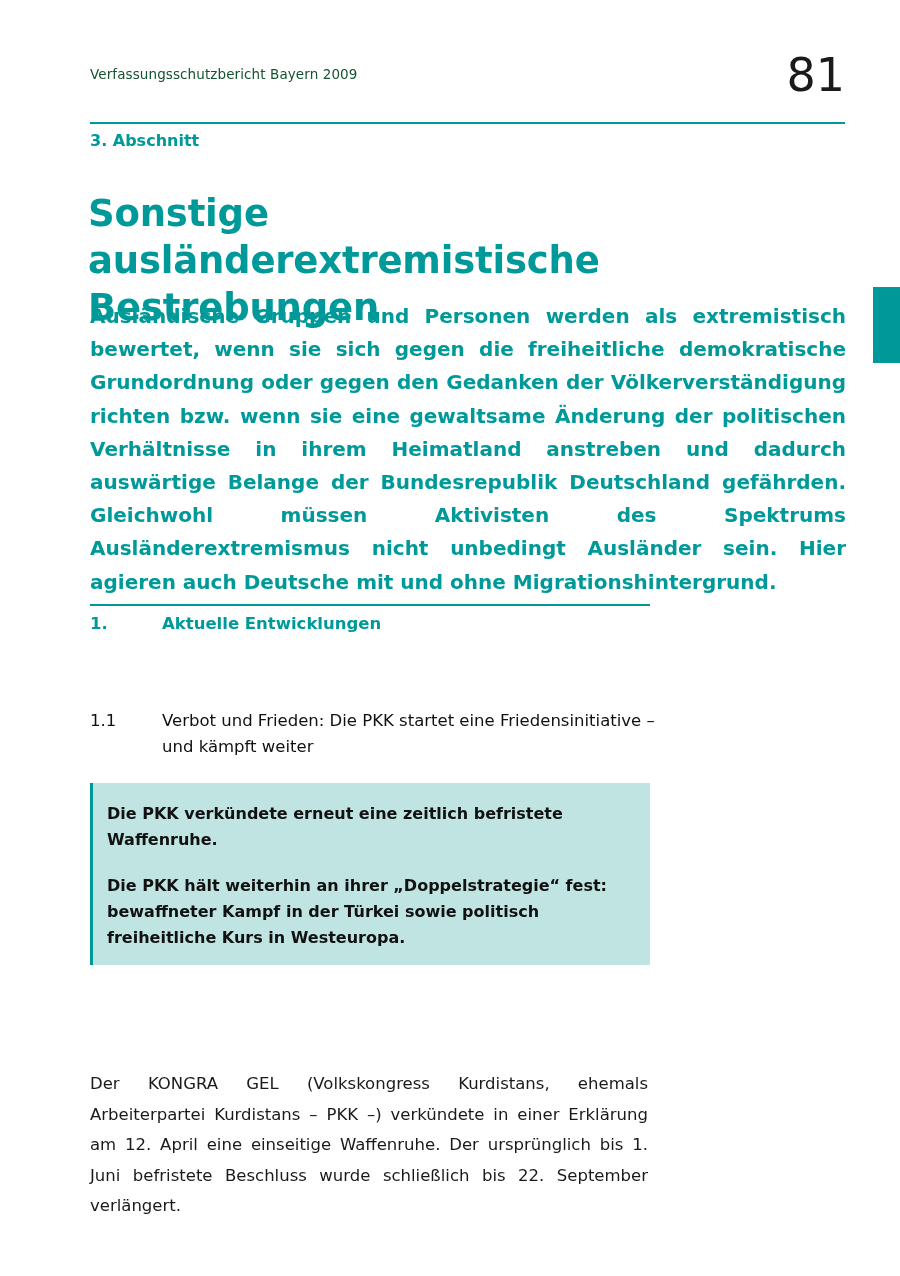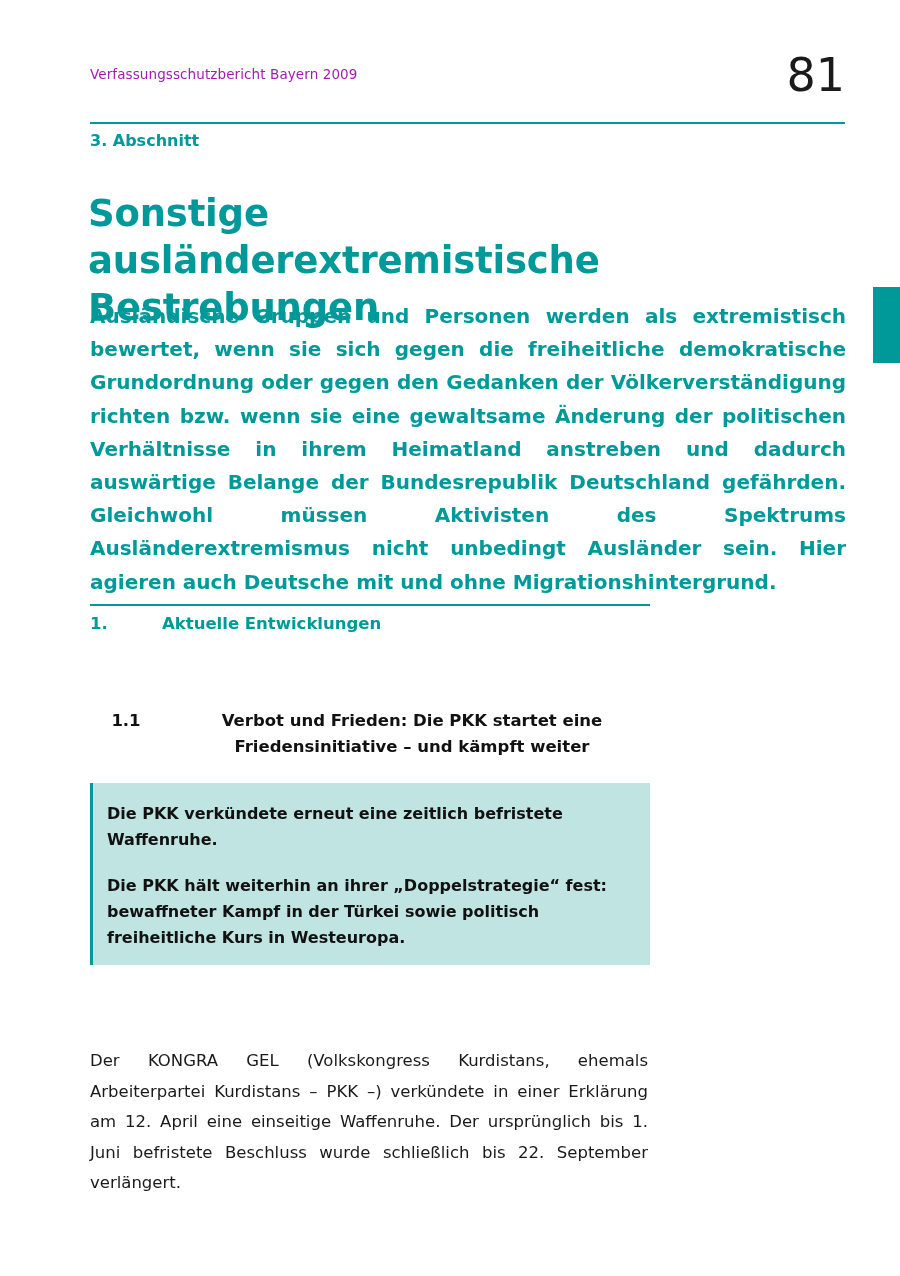--- a/index.html
+++ b/index.html
@@ -24,21 +24,21 @@
     position: absolute;
     left: 90px;
     top: 52px;
     width: 755px;
     display: flex;
     align-items: flex-start;
     justify-content: space-between;
   }
   .running-title {
     font-size: 13.5px;
-    color: #a21caf;
+    color: #14532d;
     letter-spacing: 0.1px;
     padding-top: 14px;
   }
   .page-number {
     font-size: 46px;
     color: #1a1a1a;
     line-height: 1;
     font-weight: 400;
   }
   .rule {
@@ -109,24 +109,23 @@
     color: #009999;
   }
   .h1-num { width: 72px; }
   .h2-row {
     position: absolute;
     left: 90px;
     top: 708px;
     width: 600px;
     display: flex;
     font-size: 16.5px;
-    font-weight: bold;
+    font-weight: normal;
     color: #111111;
     line-height: 1.6;
-    text-align: center;
   }
   .h2-num { width: 72px; flex: none; }
   .h2-text { width: 500px; }
   
   .summary-box {
     position: absolute;
     left: 90px;
     top: 783px;
     width: 560px;
     background: #bfe4e2;
@@ -140,21 +139,21 @@
     font-size: 16px;
     line-height: 1.62;
     font-weight: bold;
     color: #111111;
   }
   .summary-box p:last-child { margin-bottom: 0; }
   
   .body-text {
     position: absolute;
     left: 90px;
-    top: 1046px;
+    top: 1069px;
     width: 558px;
     font-size: 16.5px;
     line-height: 1.85;
     color: #1a1a1a;
     text-align: justify;
   }
 </style>
 </head>
 <body>
 

